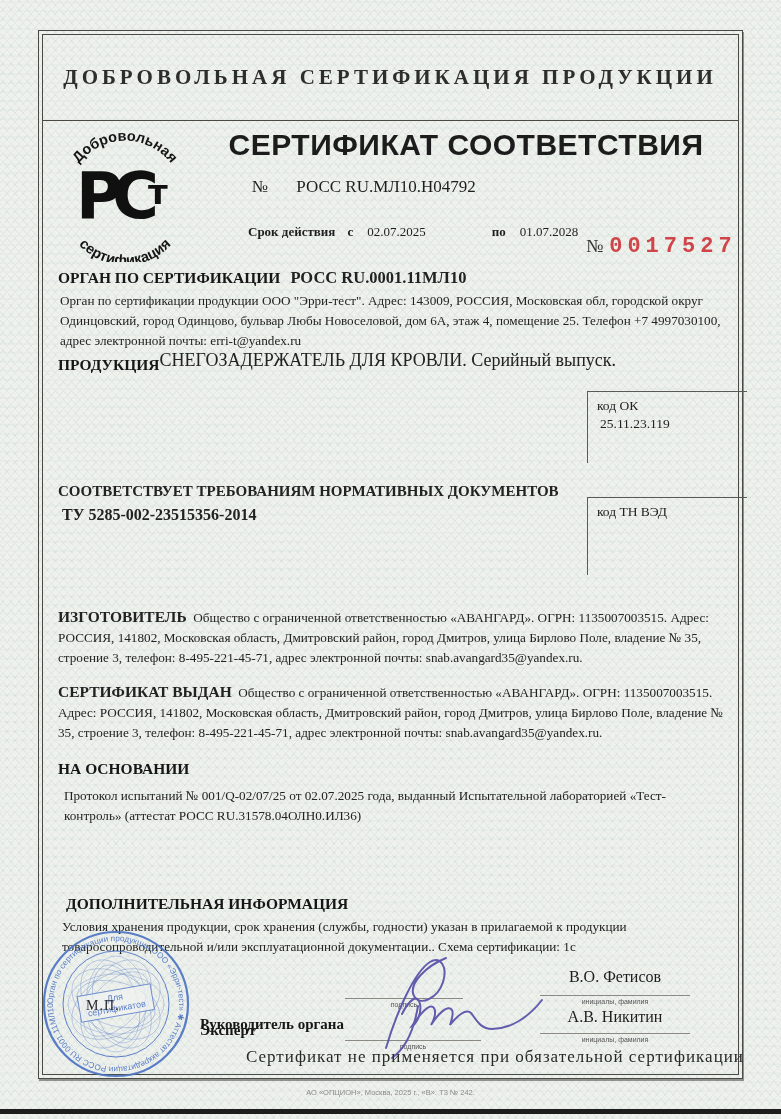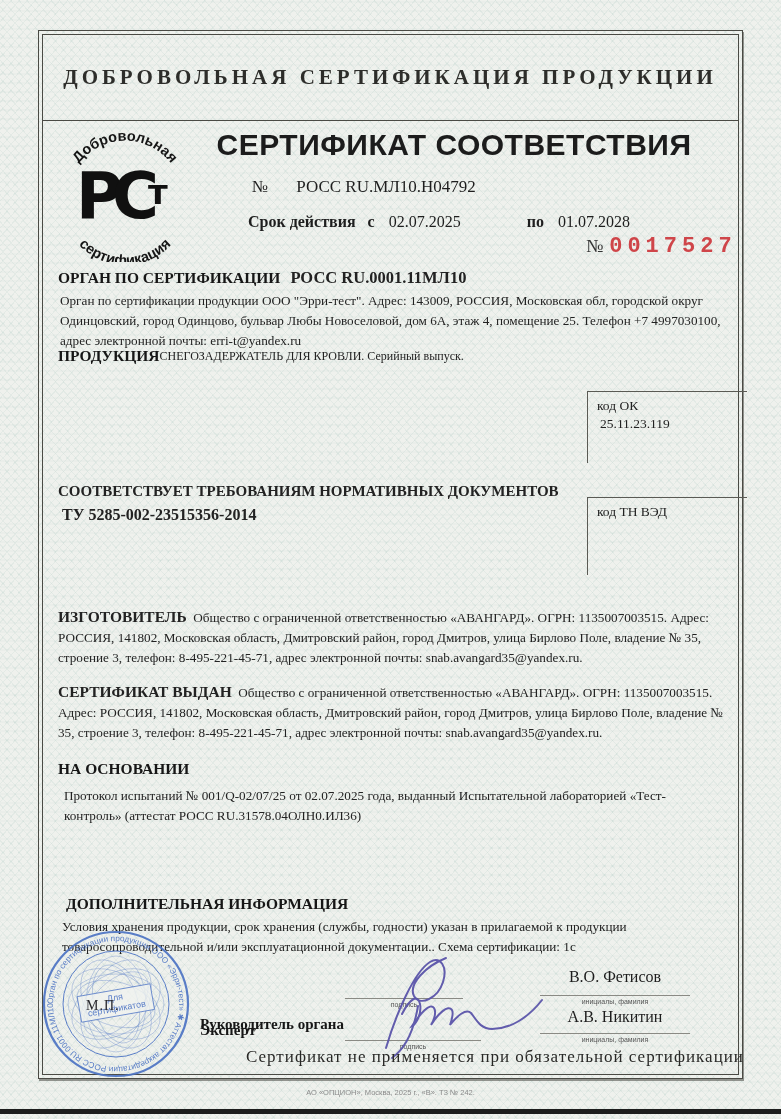--- a/index.html
+++ b/index.html
@@ -26,43 +26,43 @@
   .frame-inner{
     position:absolute;inset:3px;border:1px solid #4a4a44;
   }
   .banner{
     left:42px;top:34px;width:696px;height:86px;
     border-bottom:1px solid #4a4a44;
     display:flex;align-items:center;justify-content:center;
     font-weight:bold;font-size:21px;letter-spacing:4px;color:#2d2d2a;
   }
   .title{
-    left:184px;top:128px;width:540px;text-align:center;
+    left:196px;top:128px;width:540px;text-align:center;
     font-family:"Liberation Sans", sans-serif;font-weight:bold;
     font-size:30px;letter-spacing:.5px;color:#1c1c1c;
   }
   .numline{left:252px;top:177px;font-size:17px;color:#1e1e1e;}
   .numline .no{margin-right:28px;}
-  .validity{left:248px;top:213px;font-size:16px;color:#1e1e1e;}
+  .validity{left:248px;top:224px;font-size:13px;color:#1e1e1e;}
   .validity b{font-weight:bold;}
   .validity .gap-s{display:inline-block;width:12px;}
   .validity .gap-m{display:inline-block;width:14px;}
   .validity .gap-l{display:inline-block;width:66px;}
   .formnum{left:586px;top:234px;display:flex;align-items:baseline;}
   .formnum .no{font-size:18px;color:#333;margin-right:6px;}
   .formnum .digits{
     font-family:"Liberation Mono", monospace;
     font-size:22px;letter-spacing:5px;font-weight:bold;
   }
   .h-sec{font-size:15.5px;font-weight:bold;color:#161616;}
   .organ-line{left:58px;top:268px;display:flex;align-items:baseline;gap:10px;}
   .organ-num{font-size:16.5px;font-weight:bold;}
   .organ-text{left:60px;top:291px;width:678px;font-size:13.2px;line-height:1.5;}
   .product-line{left:58px;top:347px;display:flex;align-items:flex-end;}
-  .body-text{font-size:12px;line-height:1.5;}
+  .body-text{font-size:18px;line-height:1.5;}
   .codebox{
     border-top:1px solid #5a5a54;border-left:1px solid #5a5a54;
     padding:5px 0 0 9px;font-size:13.5px;line-height:1.35;
   }
   .codebox .val{padding-left:3px;}
   .okbox{left:587px;top:391px;width:150px;height:66px;}
   .tnvedbox{left:587px;top:497px;width:150px;height:72px;}
   .conforms-h{left:58px;top:483px;font-size:15px;font-weight:bold;}
   .conforms-v{left:62px;top:506px;font-size:16px;font-weight:bold;font-family:"Liberation Serif",serif;}
   .para{font-size:13.2px;line-height:1.5;}

